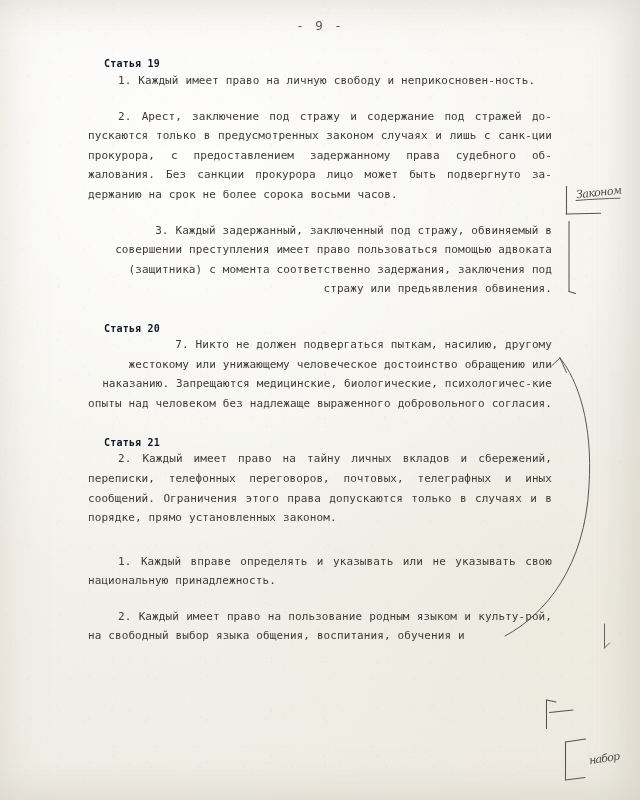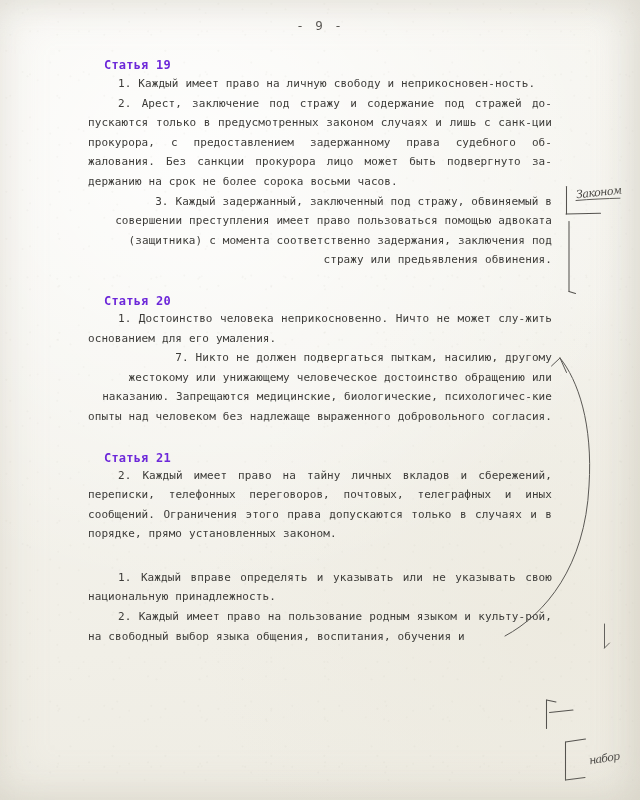--- a/index.html
+++ b/index.html
@@ -73,39 +73,39 @@
     left: 88px;
     top: 58px;
     width: 464px;
   }
 
   .article {
     margin-bottom: 11px;
   }
   .art-head {
     font-weight: bold;
-    font-size: 12px;
+    font-size: 10px;
     letter-spacing: 0.2px;
     margin: 0 0 1px 16px;
-    color: #6d28d9;
+    color: #0f172a;
   }
   .art-19 .art-head { margin-bottom: 2px; }
 
   p.para {
     margin: 0 0 0 0;
     font-size: 11px;
     line-height: 19.6px;
     text-align: justify;
     text-indent: 30px;
     color: #3d3c39;
     hyphens: manual;
     word-spacing: 0.2px;
   }
   p.para.last { text-align: right; }
-  p.para + p.para { margin-top: 0; }
+  p.para + p.para { margin-top: 16px; }
   .gap-md { height: 13px; }
 
   
   .article:nth-child(odd) p.para { letter-spacing: 0.08px; }
   .article:nth-child(even) p.para { letter-spacing: 0.02px; }
 
   
   #ink {
     position: absolute;
     inset: 0;
@@ -148,21 +148,20 @@
       <div class="art-head">Статья 19</div>
       <p class="para">1. Каждый имеет право на личную свободу и неприкосновен-ность.</p>
       <p class="para">2. Арест, заключение под стражу и содержание под стражей до-пускаются только в предусмотренных законом случаях и лишь с санк-ции прокурора, с предоставлением задержанному права судебного об-жалования. Без санкции прокурора лицо может быть подвергнуто за-держанию на срок не более сорока восьми часов.</p>
       <p class="para last">3. Каждый задержанный, заключенный под стражу, обвиняемый в совершении преступления имеет право пользоваться помощью адвоката (защитника) с момента соответственно задержания, заключения под стражу или предьявления обвинения.</p>
     </div>
 
     <div class="gap-md"></div>
 
     <div class="article art-20">
       <div class="art-head">Статья 20</div>
-      <p class="para">1. Достоинство человека неприкосновенно. Ничто не может слу-жить основанием для его умаления.</p>
       <p class="para last">7. Никто не должен подвергаться пыткам, насилию, другому жестокому или унижающему человеческое достоинство обращению или наказанию. Запрещаются медицинские, биологические, психологичес-кие опыты над человеком без надлежаще выраженного добровольного согласия.</p>
     </div>
 
     <div class="gap-md"></div>
 
     <div class="article art-21">
       <div class="art-head">Статья 21</div>
       <p class="para">2. Каждый имеет право на тайну личных вкладов и сбережений, переписки, телефонных переговоров, почтовых, телеграфных и иных сообщений. Ограничения этого права допускаются только в случаях и в порядке, прямо установленных законом.</p>
     </div>
 

